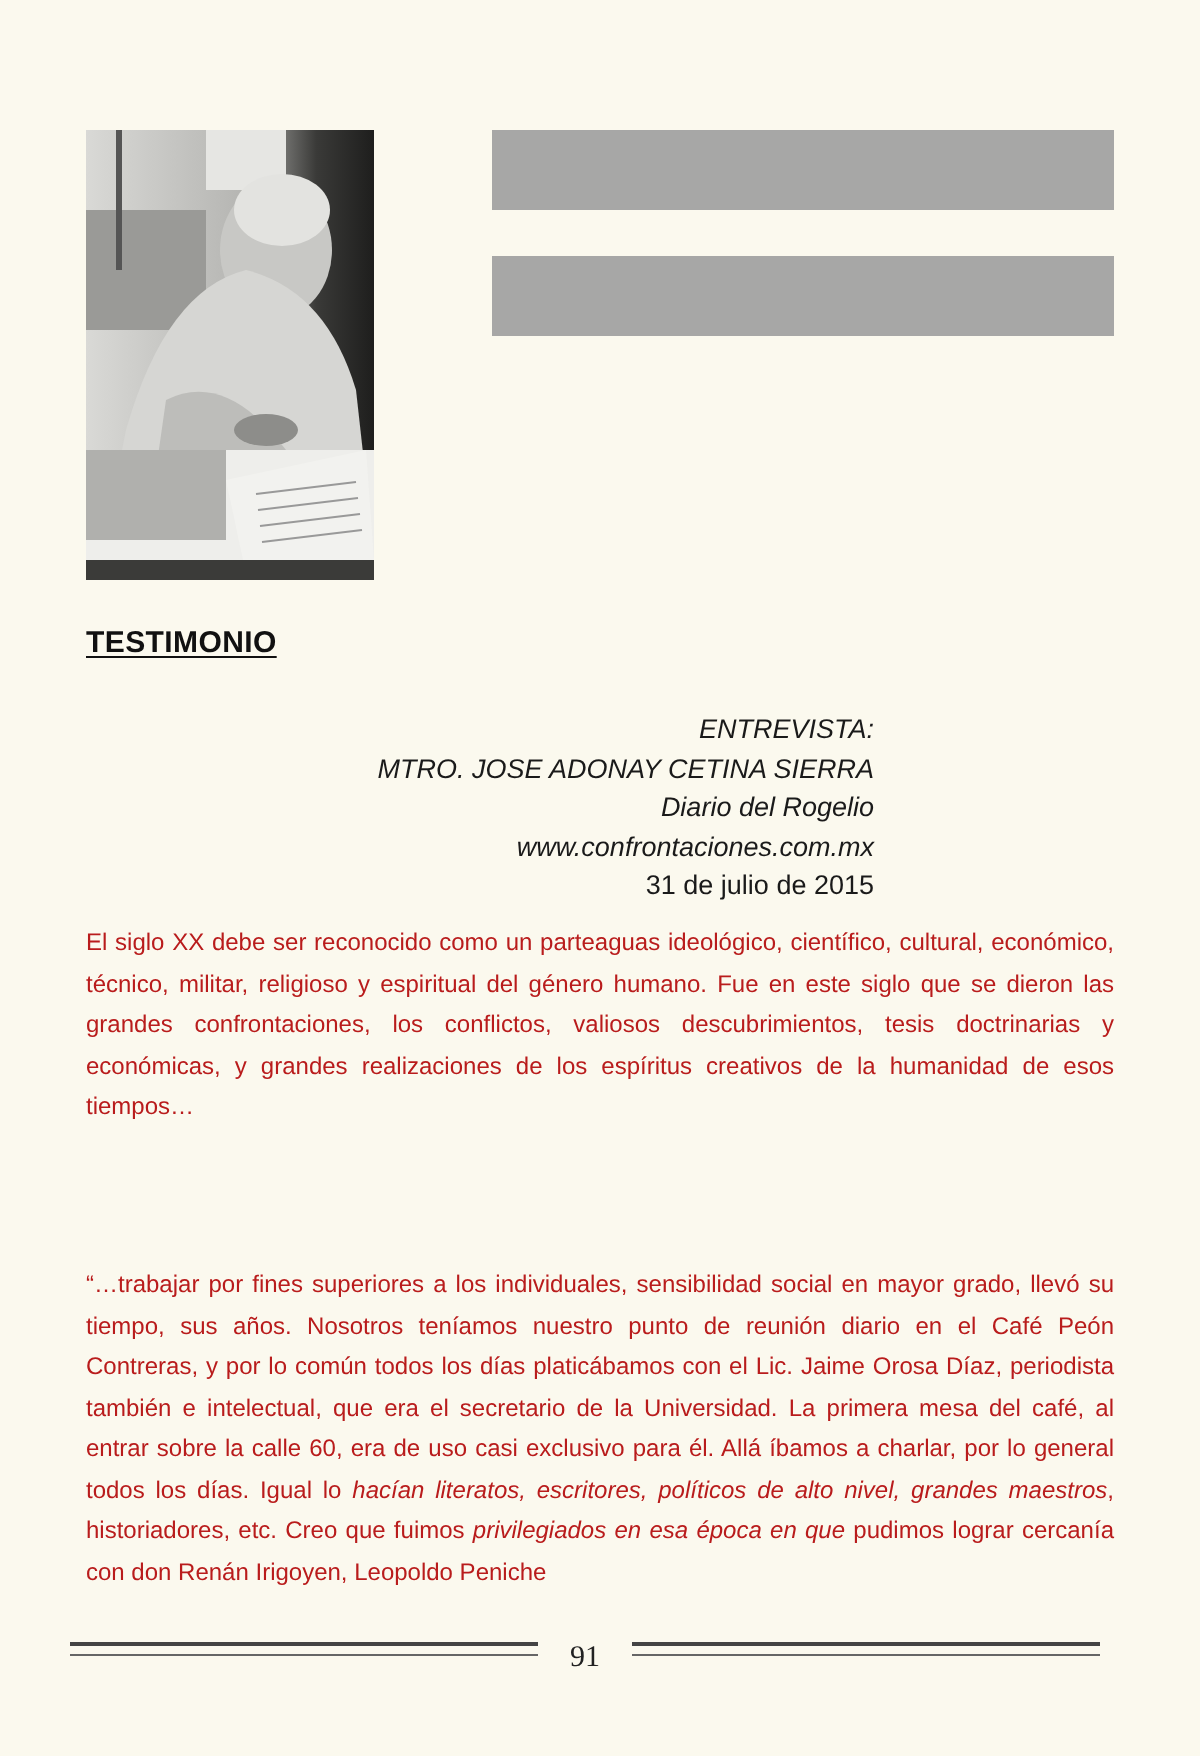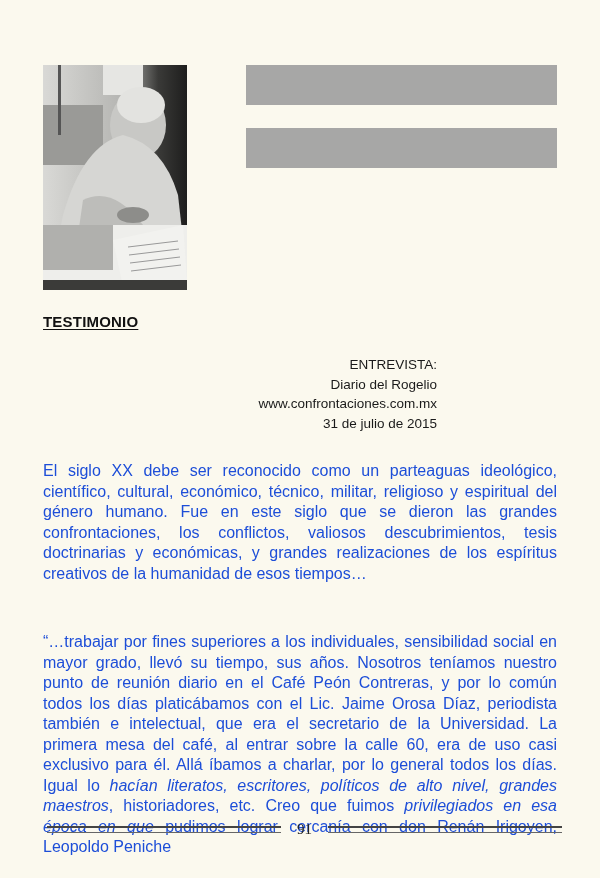--- a/index.html
+++ b/index.html
@@ -31,32 +31,32 @@
       position: absolute; left: 43px; top: 313px;
       font-weight: bold; font-size: 15px; letter-spacing: 0.2px;
       text-decoration: underline; text-underline-offset: 2px;
       color: #111;
     }
     .credits {
       position: absolute; right: 43px; top: 355px;
       text-align: right; font-size: 13.5px; line-height: 19.5px;
       color: #1a1a1a;
     }
-    .credits .it { }
+    .credits .it { font-style: italic; }
     .para {
       position: absolute; left: 43px; width: 514px;
-      font-size: 16px; line-height: 20.5px; text-align: justify;
-      color: #1d4ed8;
+      font-size: 12px; line-height: 20.5px; text-align: justify;
+      color: #b91c1c;
     }
     .p1 { top: 461px; }
     .p2 { top: 632px; }
     .para .em { font-style: italic; }
     .footer {
-      position: absolute; left: 47px; top: 821px; width: 515px; height: 16px;
-      display: flex; align-items: center;
+      position: absolute; left: 35px; top: 821px; width: 515px; height: 16px;
+      display: flex; align-items: flex-start;
     }
     .rule { flex: 1; height: 4px; border-top: 2px solid #444; border-bottom: 1px solid #666; }
     .pagenum {
       font-family: "Liberation Serif", serif; font-size: 15px;
       color: #222; padding: 0 16px;
     }
   </style>
 </head>
 <body>
 
@@ -96,20 +96,21 @@
     </svg>
   </div>
 
   <div class="bar bar1"></div>
   <div class="bar bar2"></div>
 
   <div class="section-title">TESTIMONIO</div>
 
   <div class="credits">
     <div class="it">ENTREVISTA:</div>
+    <div class="it">MTRO. JOSE ADONAY CETINA SIERRA</div>
     <div class="it">Diario del Rogelio</div>
     <div class="it">www.confrontaciones.com.mx</div>
     <div>31 de julio de 2015</div>
   </div>
 
   <div class="para p1">El siglo XX debe ser reconocido como un parteaguas ideológico, científico, cultural, económico, técnico, militar, religioso y espiritual del género humano. Fue en este siglo que se dieron las grandes confrontaciones, los conflictos, valiosos descubrimientos, tesis doctrinarias y económicas, y grandes realizaciones de los espíritus creativos de la humanidad de esos tiempos…</div>
 
   <div class="para p2"><span>“…trabajar por fines superiores a los individuales, sensibilidad social en mayor grado, llevó su tiempo, sus años. Nosotros teníamos nuestro punto de reunión diario en el Café Peón Contreras, y por lo común todos los días platicábamos con el Lic. Jaime Orosa Díaz, periodista también e intelectual, que era el secretario de la Universidad. La primera mesa del café, al entrar sobre la calle 60, era de uso casi exclusivo para él. Allá íbamos a charlar, por lo general todos los días. Igual lo </span><span class="em">hacían literatos, escritores, políticos de alto nivel, grandes maestros</span><span>, historiadores, etc. Creo que fuimos </span><span class="em">privilegiados en esa época en que</span><span> pudimos lograr cercanía con don Renán Irigoyen, Leopoldo Peniche</span></div>
 
   <div class="footer">

